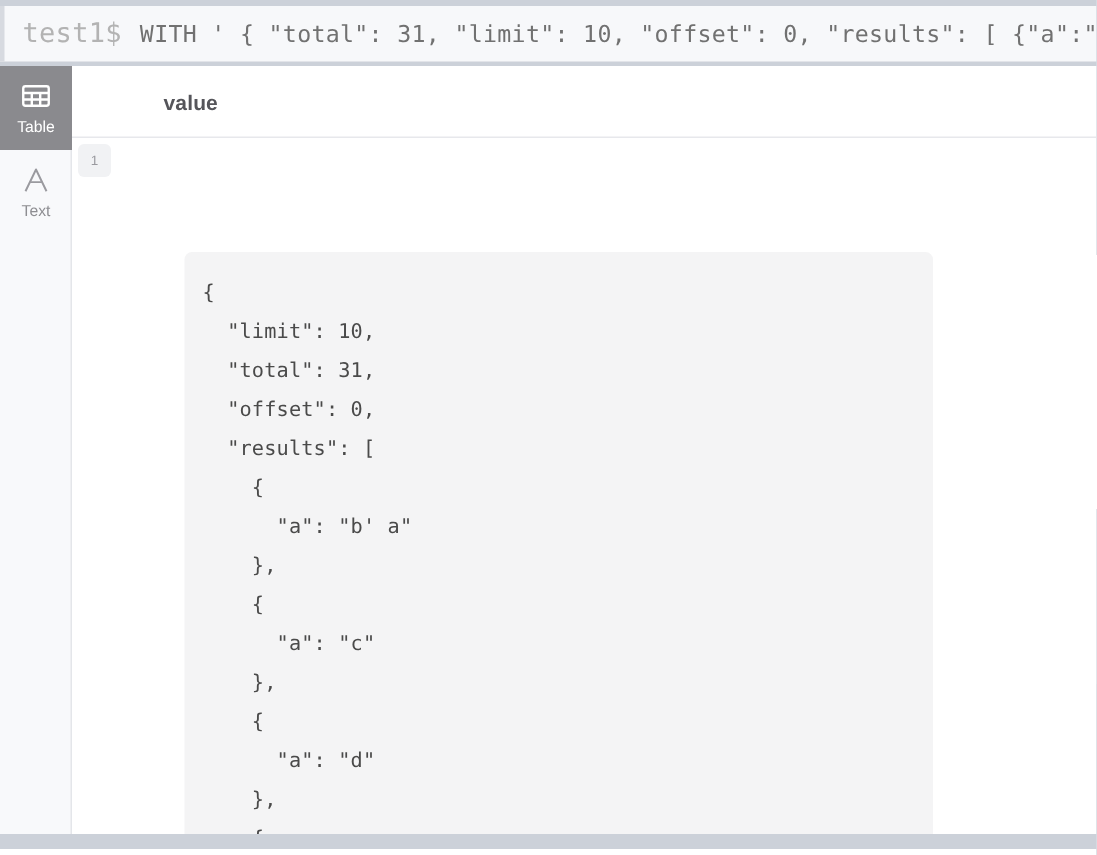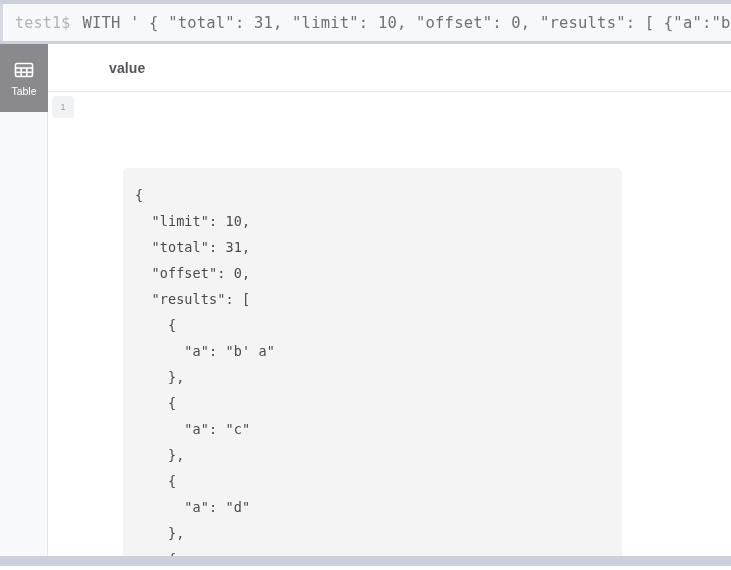--- a/index.html
+++ b/index.html
@@ -39,21 +39,21 @@
   }
   .query-text {
     font-family: "DejaVu Sans Mono", "Liberation Mono", monospace;
     font-size: 15.5px;
     color: #717171;
     padding-left: 12px;
     letter-spacing: 0.2px;
   }
   .query-prompt {
     font-family: "DejaVu Sans Mono", "Liberation Mono", monospace;
-    font-size: 15px;
+    font-size: 18px;
     color: #b3b3b3;
     padding-left: 12px;
     letter-spacing: 0.2px;
   }
 
   
   .result-card {
     position: absolute;
     left: 0;
     top: 44px;
@@ -70,21 +70,21 @@
     top: 0;
     width: 48px;
     height: 512px;
     background: #f8f9fb;
     border-right: 1px solid #e4e6ea;
     box-sizing: border-box;
   }
   .rail-item {
     position: relative;
     width: 48px;
-    height: 68px;
+    height: 56px;
     display: flex;
     flex-direction: column;
     align-items: center;
     justify-content: center;
     cursor: pointer;
     user-select: none;
   }
   .rail-item.selected {
     background: #8a8a8e;
   }
@@ -199,20 +199,29 @@
             <rect x="2.5" y="4.5" width="17" height="13" rx="1.5" fill="none" stroke="#ffffff" stroke-width="1.6"></rect>
             <line x1="2.5" y1="9" x2="19.5" y2="9" stroke="#ffffff" stroke-width="1.6"></line>
             <line x1="2.5" y1="13.3" x2="19.5" y2="13.3" stroke="#ffffff" stroke-width="1.6"></line>
             <line x1="8.2" y1="9" x2="8.2" y2="17.5" stroke="#ffffff" stroke-width="1.6"></line>
             <line x1="13.8" y1="9" x2="13.8" y2="17.5" stroke="#ffffff" stroke-width="1.6"></line>
           </svg>
         </span>
         <span class="rail-label">Table</span>
       </div>
 
+      <div class="rail-item">
+        <span class="rail-icon">
+          <svg width="22" height="22" viewBox="0 0 22 22">
+            <path d="M4 18.5 L11 4 L18 18.5" fill="none" stroke="#9a9a9f" stroke-width="1.3" stroke-linejoin="round"></path>
+            <line x1="7.1" y1="12.4" x2="14.9" y2="12.4" stroke="#9a9a9f" stroke-width="1.3"></line>
+          </svg>
+        </span>
+        <span class="rail-label">Text</span>
+      </div>
 
 
     </div>
 
     <div class="table-area">
       <div class="table-header">
         <span class="col-head-value">value</span>
       </div>
       <div class="table-body">
         <div class="row-number">1</div>

